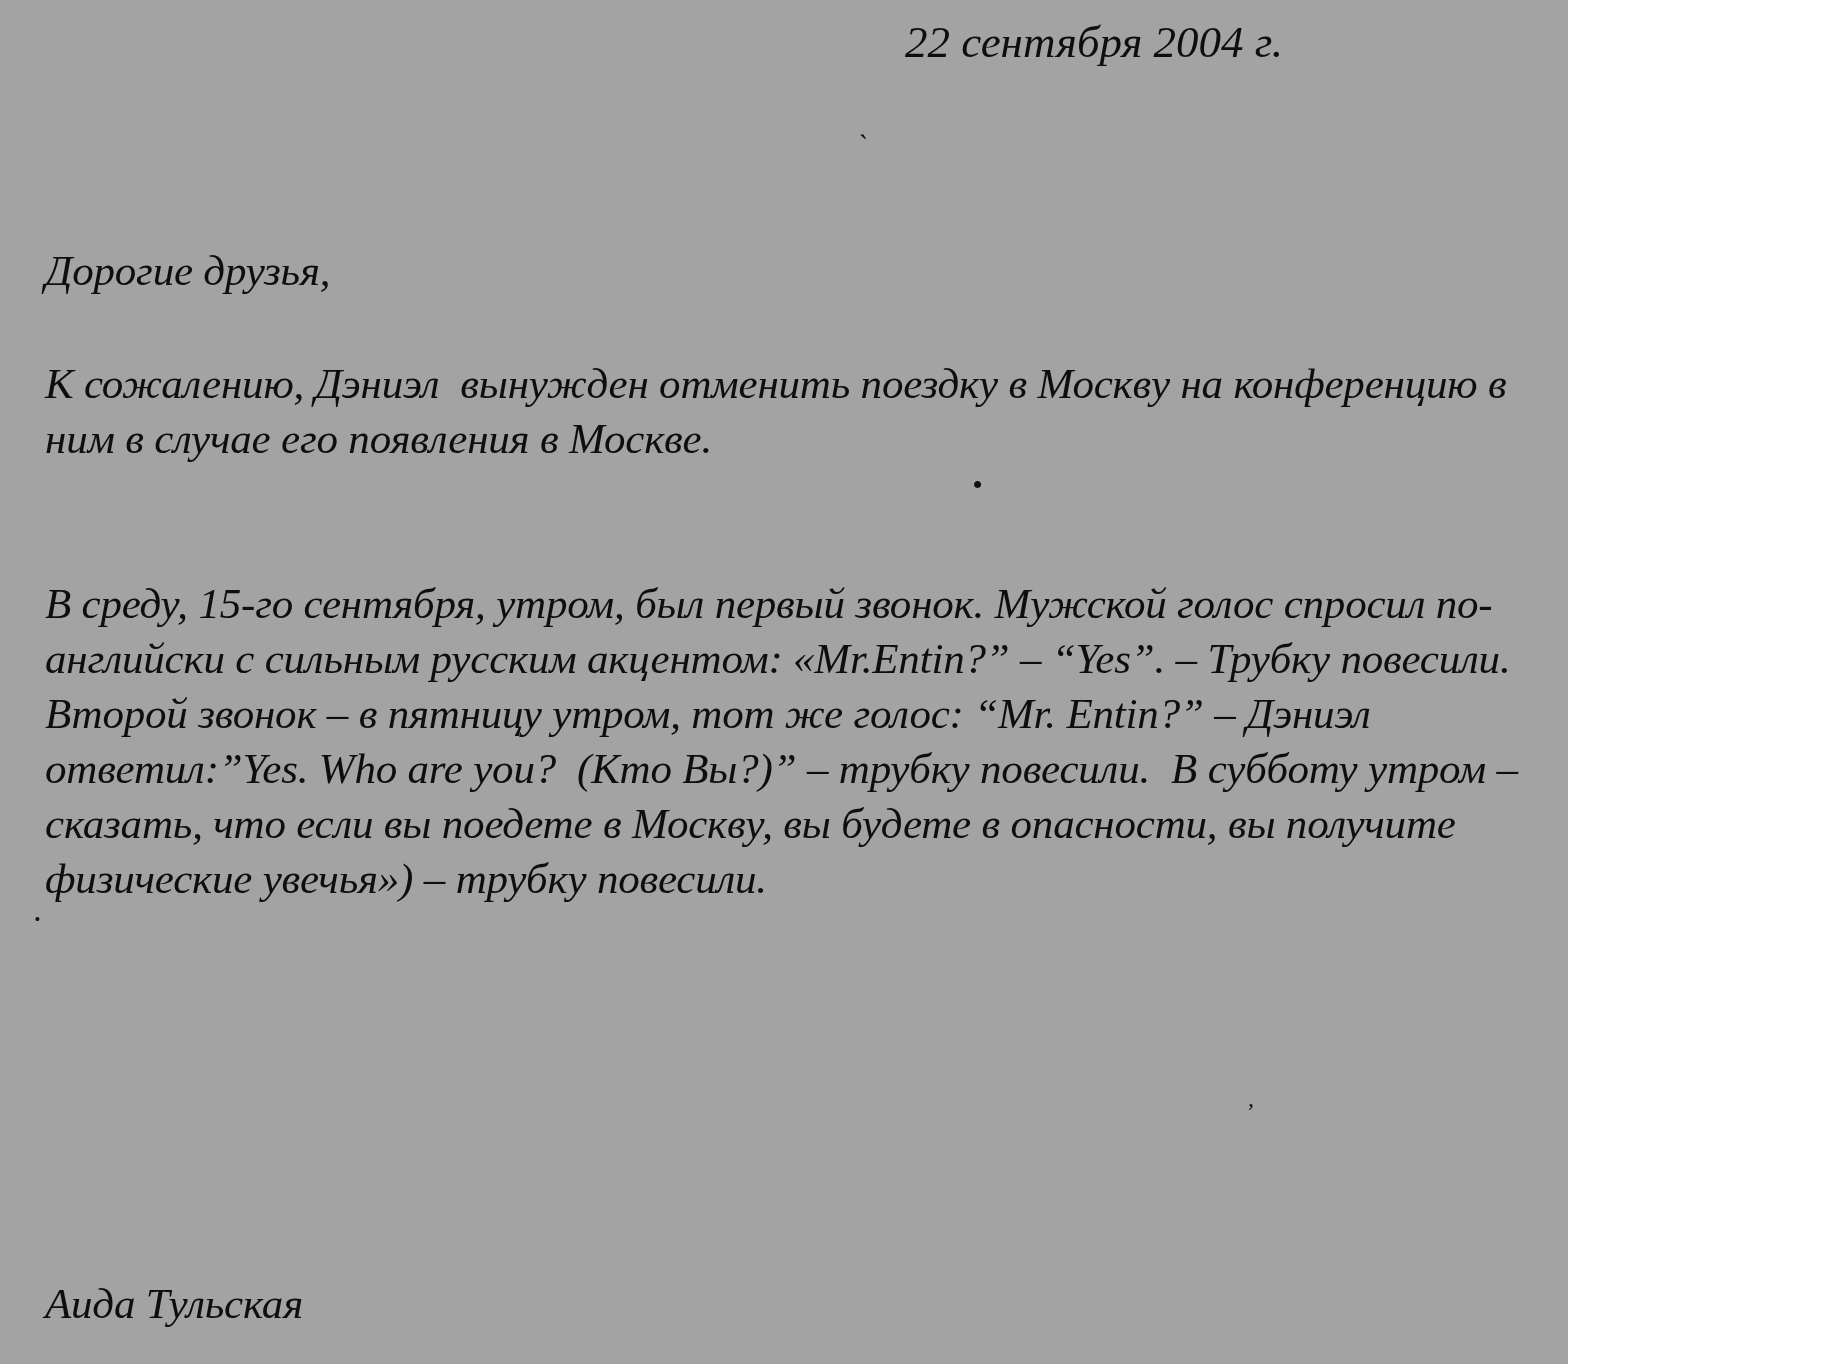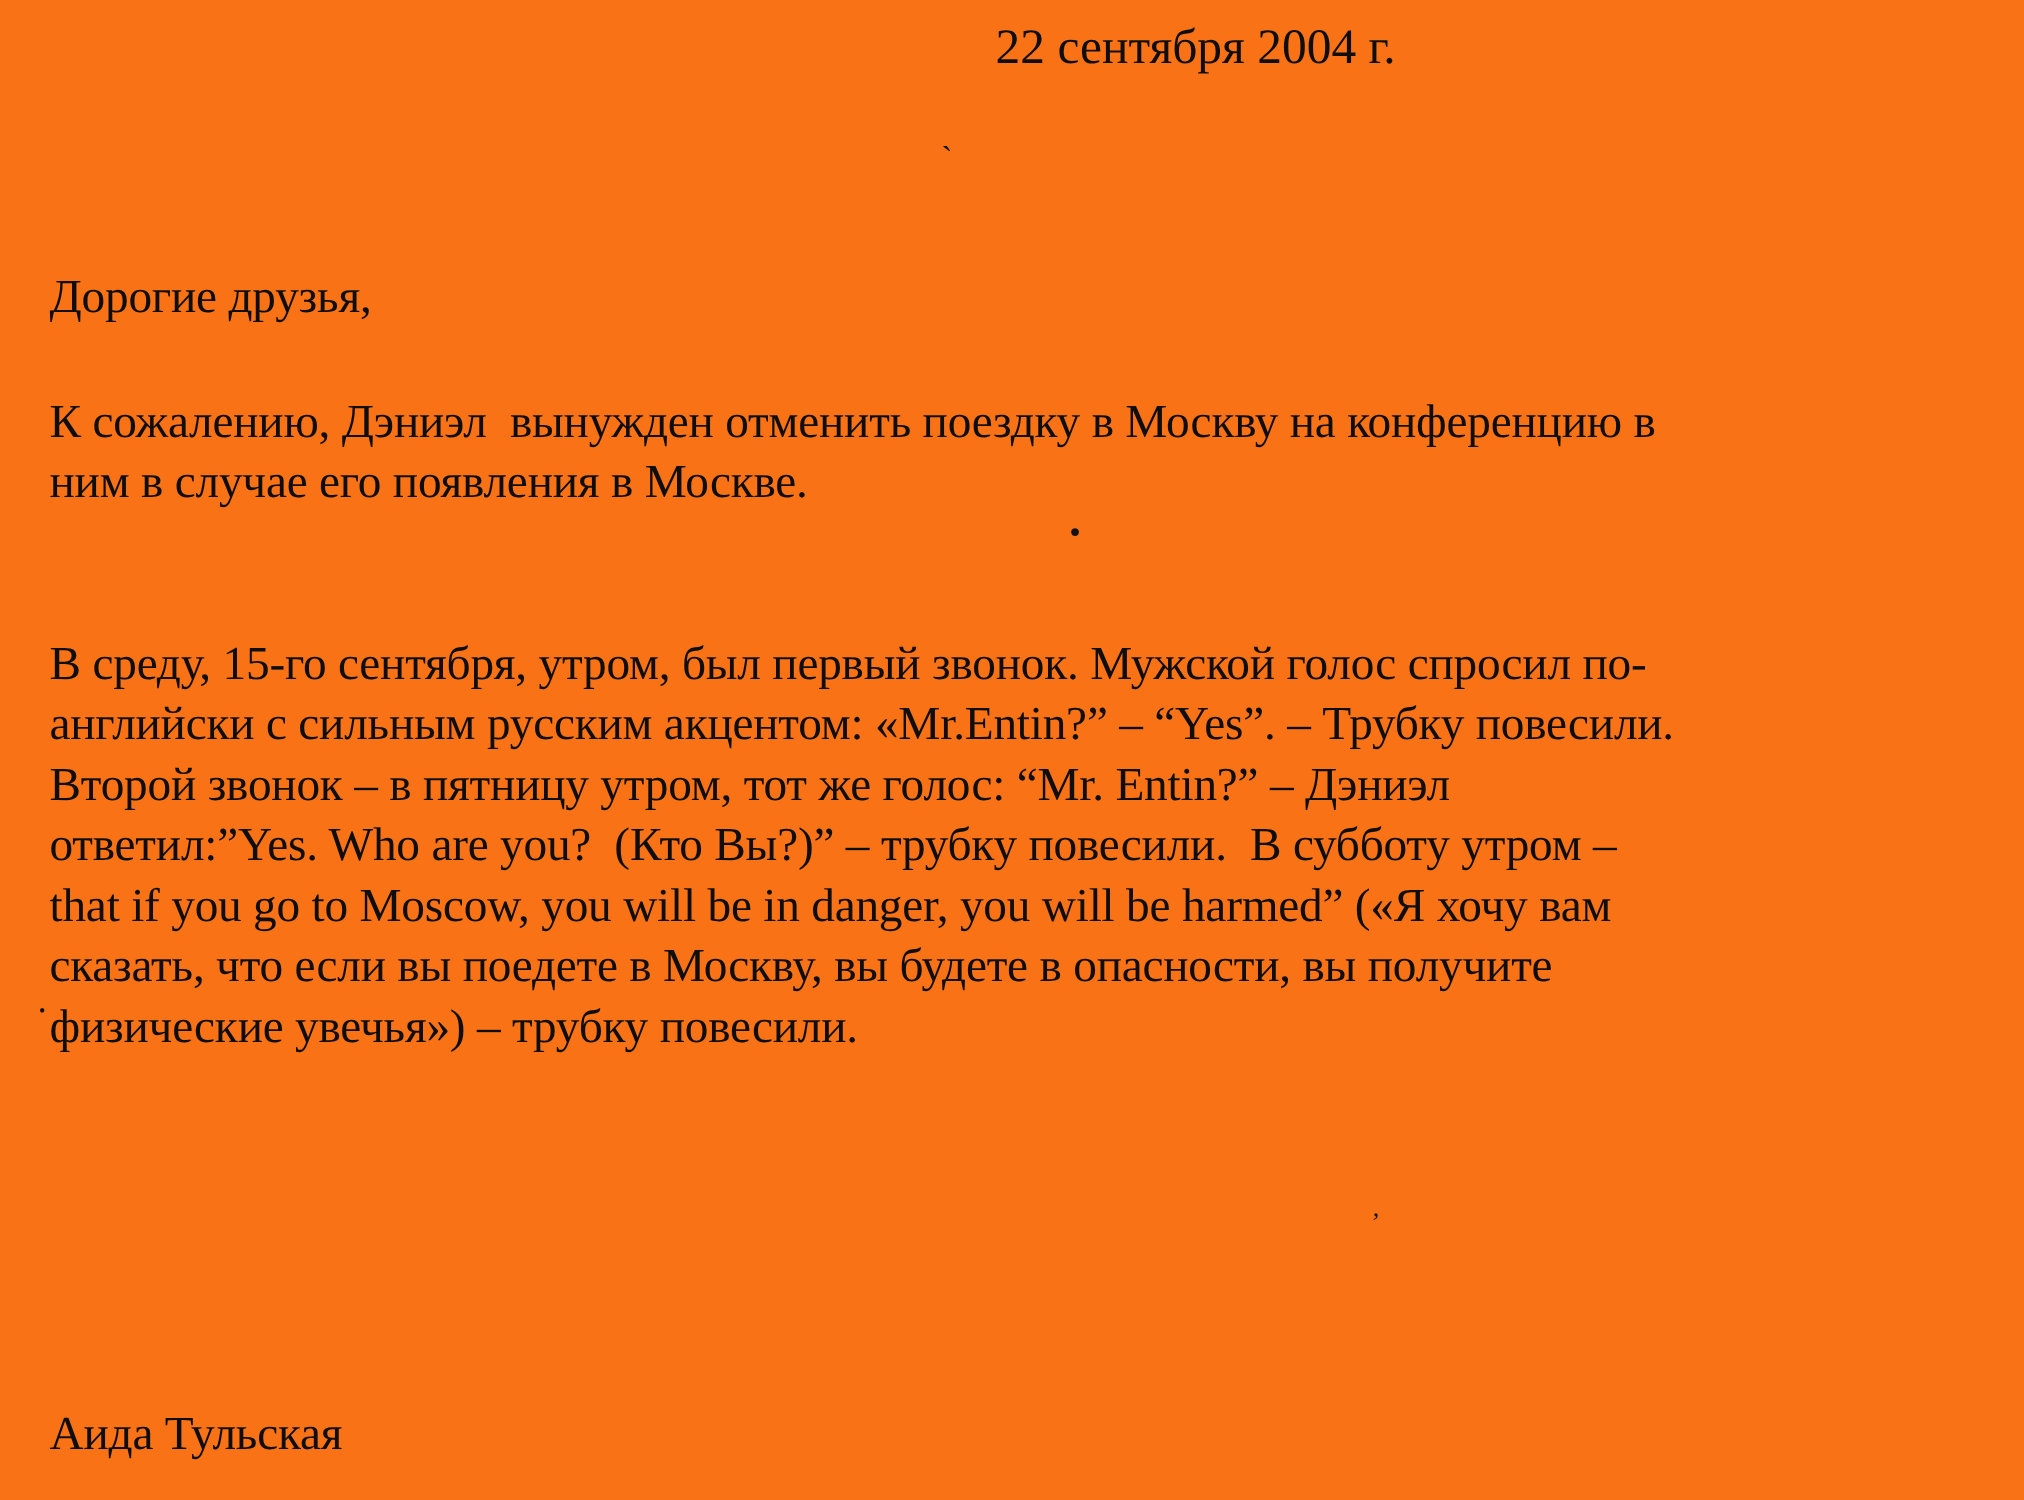--- a/index.html
+++ b/index.html
@@ -1,23 +1,24 @@
 <!DOCTYPE html>
 <html><head>
 <meta charset="utf-8">
 <style>
   html, body { margin: 0; padding: 0; background: #ffffff; }
   .page {
     position: relative;
-    width: 1840px;
+    width: 1568px;
     height: 1364px;
-    background: #f97316;
+    background: #a3a3a3;
     font-family: "Liberation Serif", "DejaVu Serif", serif;
     color: #0e0e0e;
     overflow: hidden;
+    font-style: italic;
   }
   .tline {
     font-size: 43px;
     line-height: 55px;
     white-space: pre;
     letter-spacing: -0.2px;
   }
   .date-line {
     position: absolute;
     top: 12px;
@@ -59,21 +60,20 @@
   <div class="para1">
     <div class="tline">К сожалению, Дэниэл  вынужден отменить поездку в Москву на конференцию в</div>
     <div class="tline">ним в случае его появления в Москве.</div>
   </div>
 
   <div class="para2">
     <div class="tline">В среду, 15-го сентября, утром, был первый звонок. Мужской голос спросил по-</div>
     <div class="tline">английски с сильным русским акцентом: «Mr.Entin?” – “Yes”. – Трубку повесили.</div>
     <div class="tline">Второй звонок – в пятницу утром, тот же голос: “Mr. Entin?” – Дэниэл</div>
     <div class="tline">ответил:”Yes. Who are you?  (Кто Вы?)” – трубку повесили.  В субботу утром –</div>
-    <div class="tline">that if you go to Moscow, you will be in danger, you will be harmed” («Я хочу вам</div>
     <div class="tline">сказать, что если вы поедете в Москву, вы будете в опасности, вы получите</div>
     <div class="tline">физические увечья») – трубку повесили.</div>
   </div>
 
 
   <div class="signature tline">Аида Тульская</div>
 
 </div>
 
 </body></html>

